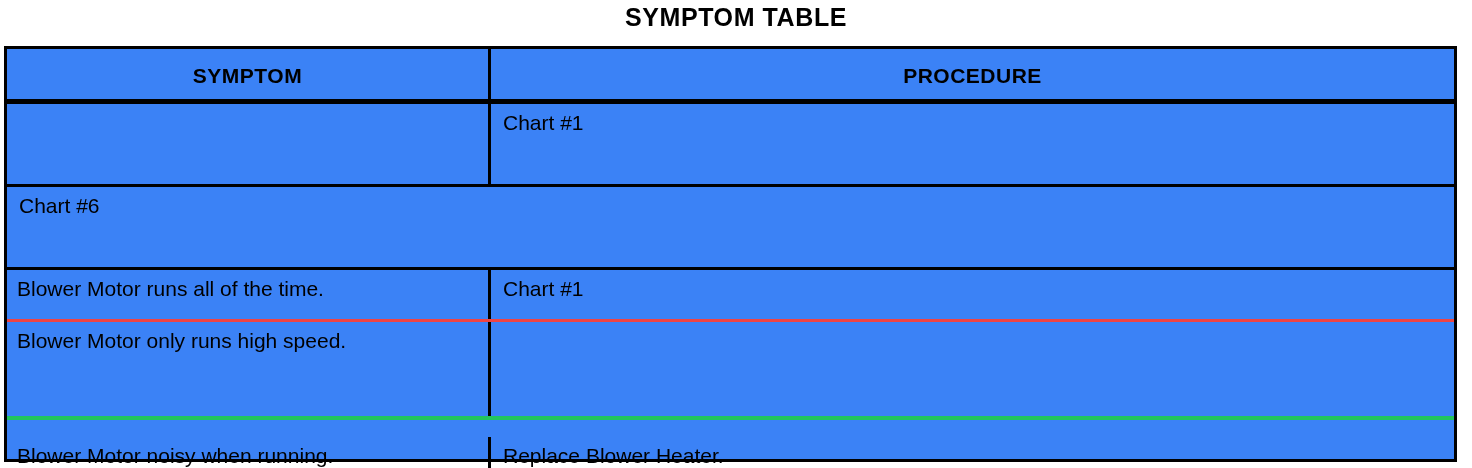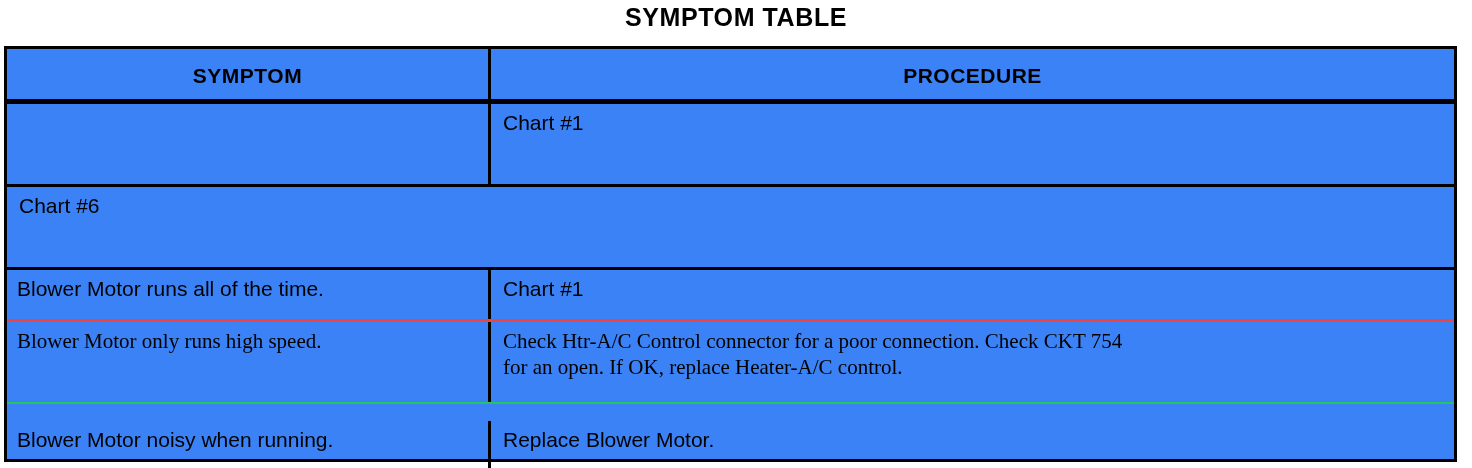--- a/index.html
+++ b/index.html
@@ -78,21 +78,21 @@
     font-size: 21px;
     letter-spacing: 0.5px;
     text-align: center;
     padding-top: 14px;
   }
 
   
   .row-b1 { height: 83px; border-bottom: 3px solid #000; }
   .row-b2 { height: 83px; border-bottom: 3px solid #000; }
   .row-b3 { height: 52px; border-bottom: 3px solid #ef4444; }
-  .row-b4 { height: 82px; border-bottom: 2px solid #22c55e; font-family: Liberation Serif, serif; }
+  .row-b4 { height: 98px; border-bottom: 4px solid #22c55e; }
   .row-b5 { height: 52px; margin-top: 17px; }
 
   .sym-line1-spread {
     display: block;
     letter-spacing: 2.9px;
     word-spacing: 5px;
     white-space: nowrap;
   }
   .sym-line-justify {
     display: block;
@@ -148,29 +148,25 @@
       </div>
       <div class="cell-proc proc-center">
         <span class="pline">Chart #1</span>
       </div>
     </div>
 
     <div class="row row-b4">
       <div class="cell-sym">
         <span class="sym-line">Blower Motor only runs high speed.</span>
       </div>
-      <div class="cell-proc proc-body">
-        <span class="pline">Check Htr-A/C Control connector for a poor connection. Check CKT 754</span>
-        <span class="pline">for an open. If OK, replace Heater-A/C control.</span>
-      </div>
     </div>
 
     <div class="row row-b5">
       <div class="cell-sym">
         <span class="sym-line">Blower Motor noisy when running.</span>
       </div>
       <div class="cell-proc proc-center">
-        <span class="pline">Replace Blower Motor.</span>
+        <span class="pline">Replace Blower Heater.</span>
       </div>
     </div>
 
   </div>
 </div>
 
 </body></html>

